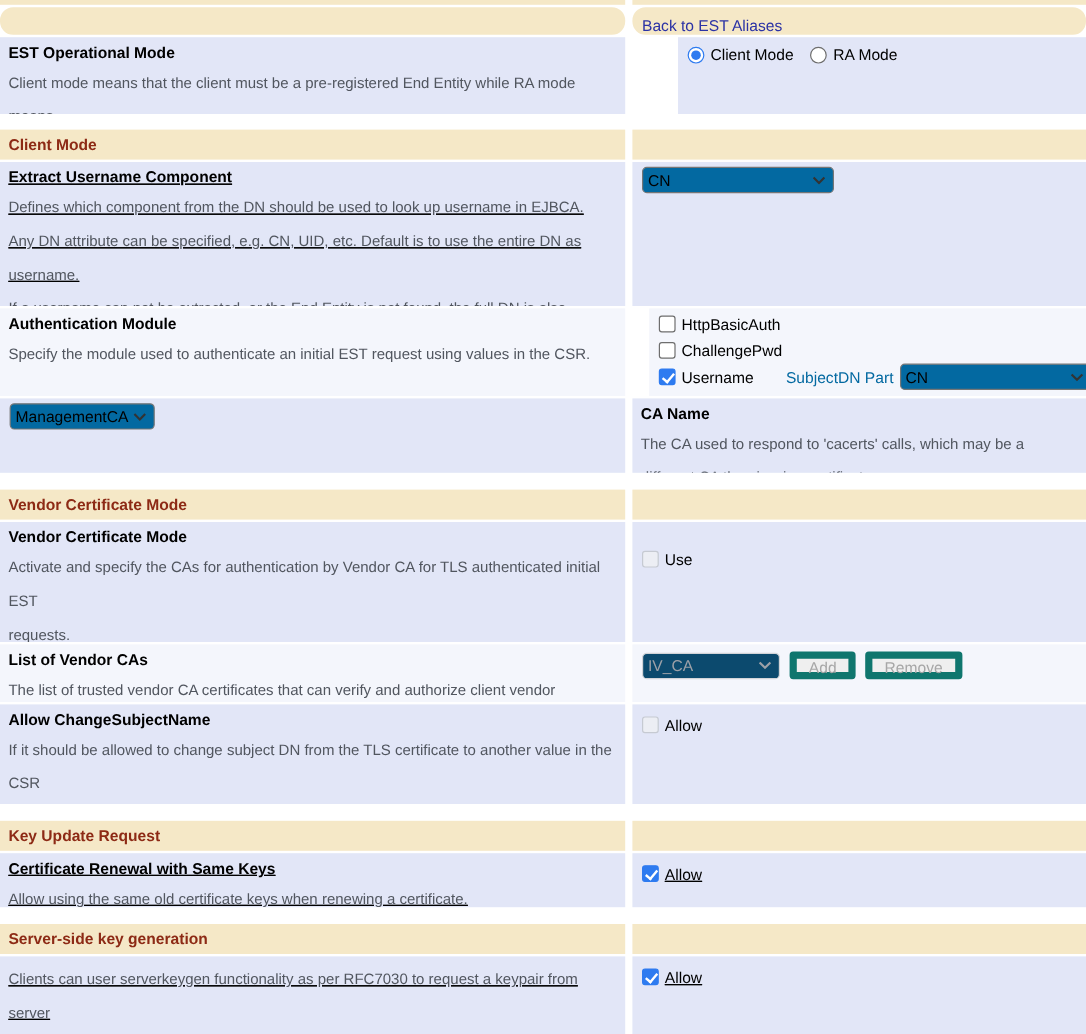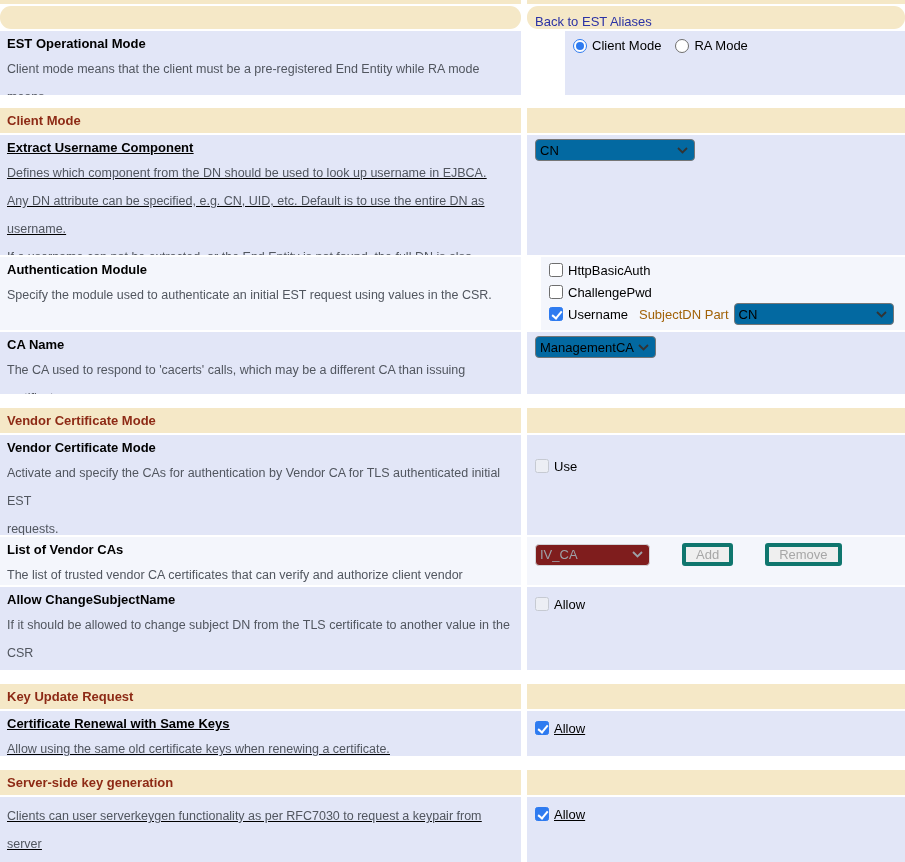--- a/index.html
+++ b/index.html
@@ -33,26 +33,26 @@
   .cb.checked::after{content:'';position:absolute;left:4px;top:1px;width:4px;height:8px;border:solid #fff;border-width:0 2px 2px 0;transform:rotate(40deg);}
   .cb.disabled{background:#eceef4;border-color:#c6cad2;}
   .cb-line{display:flex;align-items:center;gap:5px;height:22px;font-size:13px;}
   .cb-stack{padding-top:2px;}
   
   .sel{display:inline-flex;align-items:center;justify-content:space-between;height:22px;box-sizing:border-box;
        background:#0369a1;border:1px solid #767676;border-radius:4px;padding:0 6px 0 4px;font-size:13px;color:#000;cursor:pointer;}
   .sel .sel-val{white-space:nowrap;}
   .sel .chev{display:inline-flex;margin-left:8px;}
   .w160{width:160px;} .w115{width:115px;}
-  .sel.disabled{border-color:#d2d4d8;color:#9da1a8;background:#7f1d1d;cursor:default;text-align:center;}
-  .sub-label{font-size:13px;color:#a16207;margin-left:6px;}
+  .sel.disabled{border-color:#d2d4d8;color:#9da1a8;background:#0c4a6e;cursor:default;text-align:center;}
+  .sub-label{font-size:13px;color:#0369a1;margin-left:22px;}
   
   .btnrow{display:flex;align-items:center;gap:8px;padding-top:2px;}
-  .btn{height:23px;box-sizing:border-box;padding:0 10px;background:#efefef;border:4px solid #0f766e;border-radius:3px;
-       font-family:"Liberation Sans",sans-serif;font-size:13px;color:#a7a7a7;margin-left:24px;} .pt6{padding-top:6px;} .pt8{padding-top:20px;}
+  .btn{height:23px;box-sizing:border-box;padding:0 10px;background:#efefef;border:6px solid #0f766e;border-radius:3px;
+       font-family:"Liberation Sans",sans-serif;font-size:13px;color:#a7a7a7;} .pt6{padding-top:6px;} .pt8{padding-top:20px;}
 </style>
 </head>
 <body>
 
 <div>
   <div class="tr h4">
     <div class="td cream h4"></div>
     <div class="td cream h4"></div>
   </div>
   <div class="tr h23">
@@ -135,34 +135,34 @@
               <svg width="11" height="7" viewBox="0 0 11 7">
                 <polyline points="1,1 5.5,5.5 10,1" fill="none" stroke="#333" stroke-width="1.8"></polyline>
               </svg>
             </span>
         </div>
       </div>
     </div>
   </div>
 
   <div class="tr h62">
-    <div class="td lav h62 left">
-      <div class="title">CA Name</div>
-      <div class="desc">The CA used to respond to 'cacerts' calls, which may be a different CA than issuing certificates
-as end entities can be registered with another CA.</div>
-    </div>
     <div class="td lav h62 right">
       <div class="sel">
         <span class="sel-val">ManagementCA</span>
         <span class="chev" style="margin-left:4px;">
             <svg width="11" height="7" viewBox="0 0 11 7">
               <polyline points="1,1 5.5,5.5 10,1" fill="none" stroke="#333" stroke-width="1.8"></polyline>
             </svg>
           </span>
       </div>
+    </div>
+    <div class="td lav h62 left">
+      <div class="title">CA Name</div>
+      <div class="desc">The CA used to respond to 'cacerts' calls, which may be a different CA than issuing certificates
+as end entities can be registered with another CA.</div>
     </div>
   </div>
 </div>
 
 <div class="mt14">
   <div class="tr h25">
     <div class="td cream h25">
       <div class="sect-head">Vendor Certificate Mode</div>
     </div>
     <div class="td cream h25"></div>

